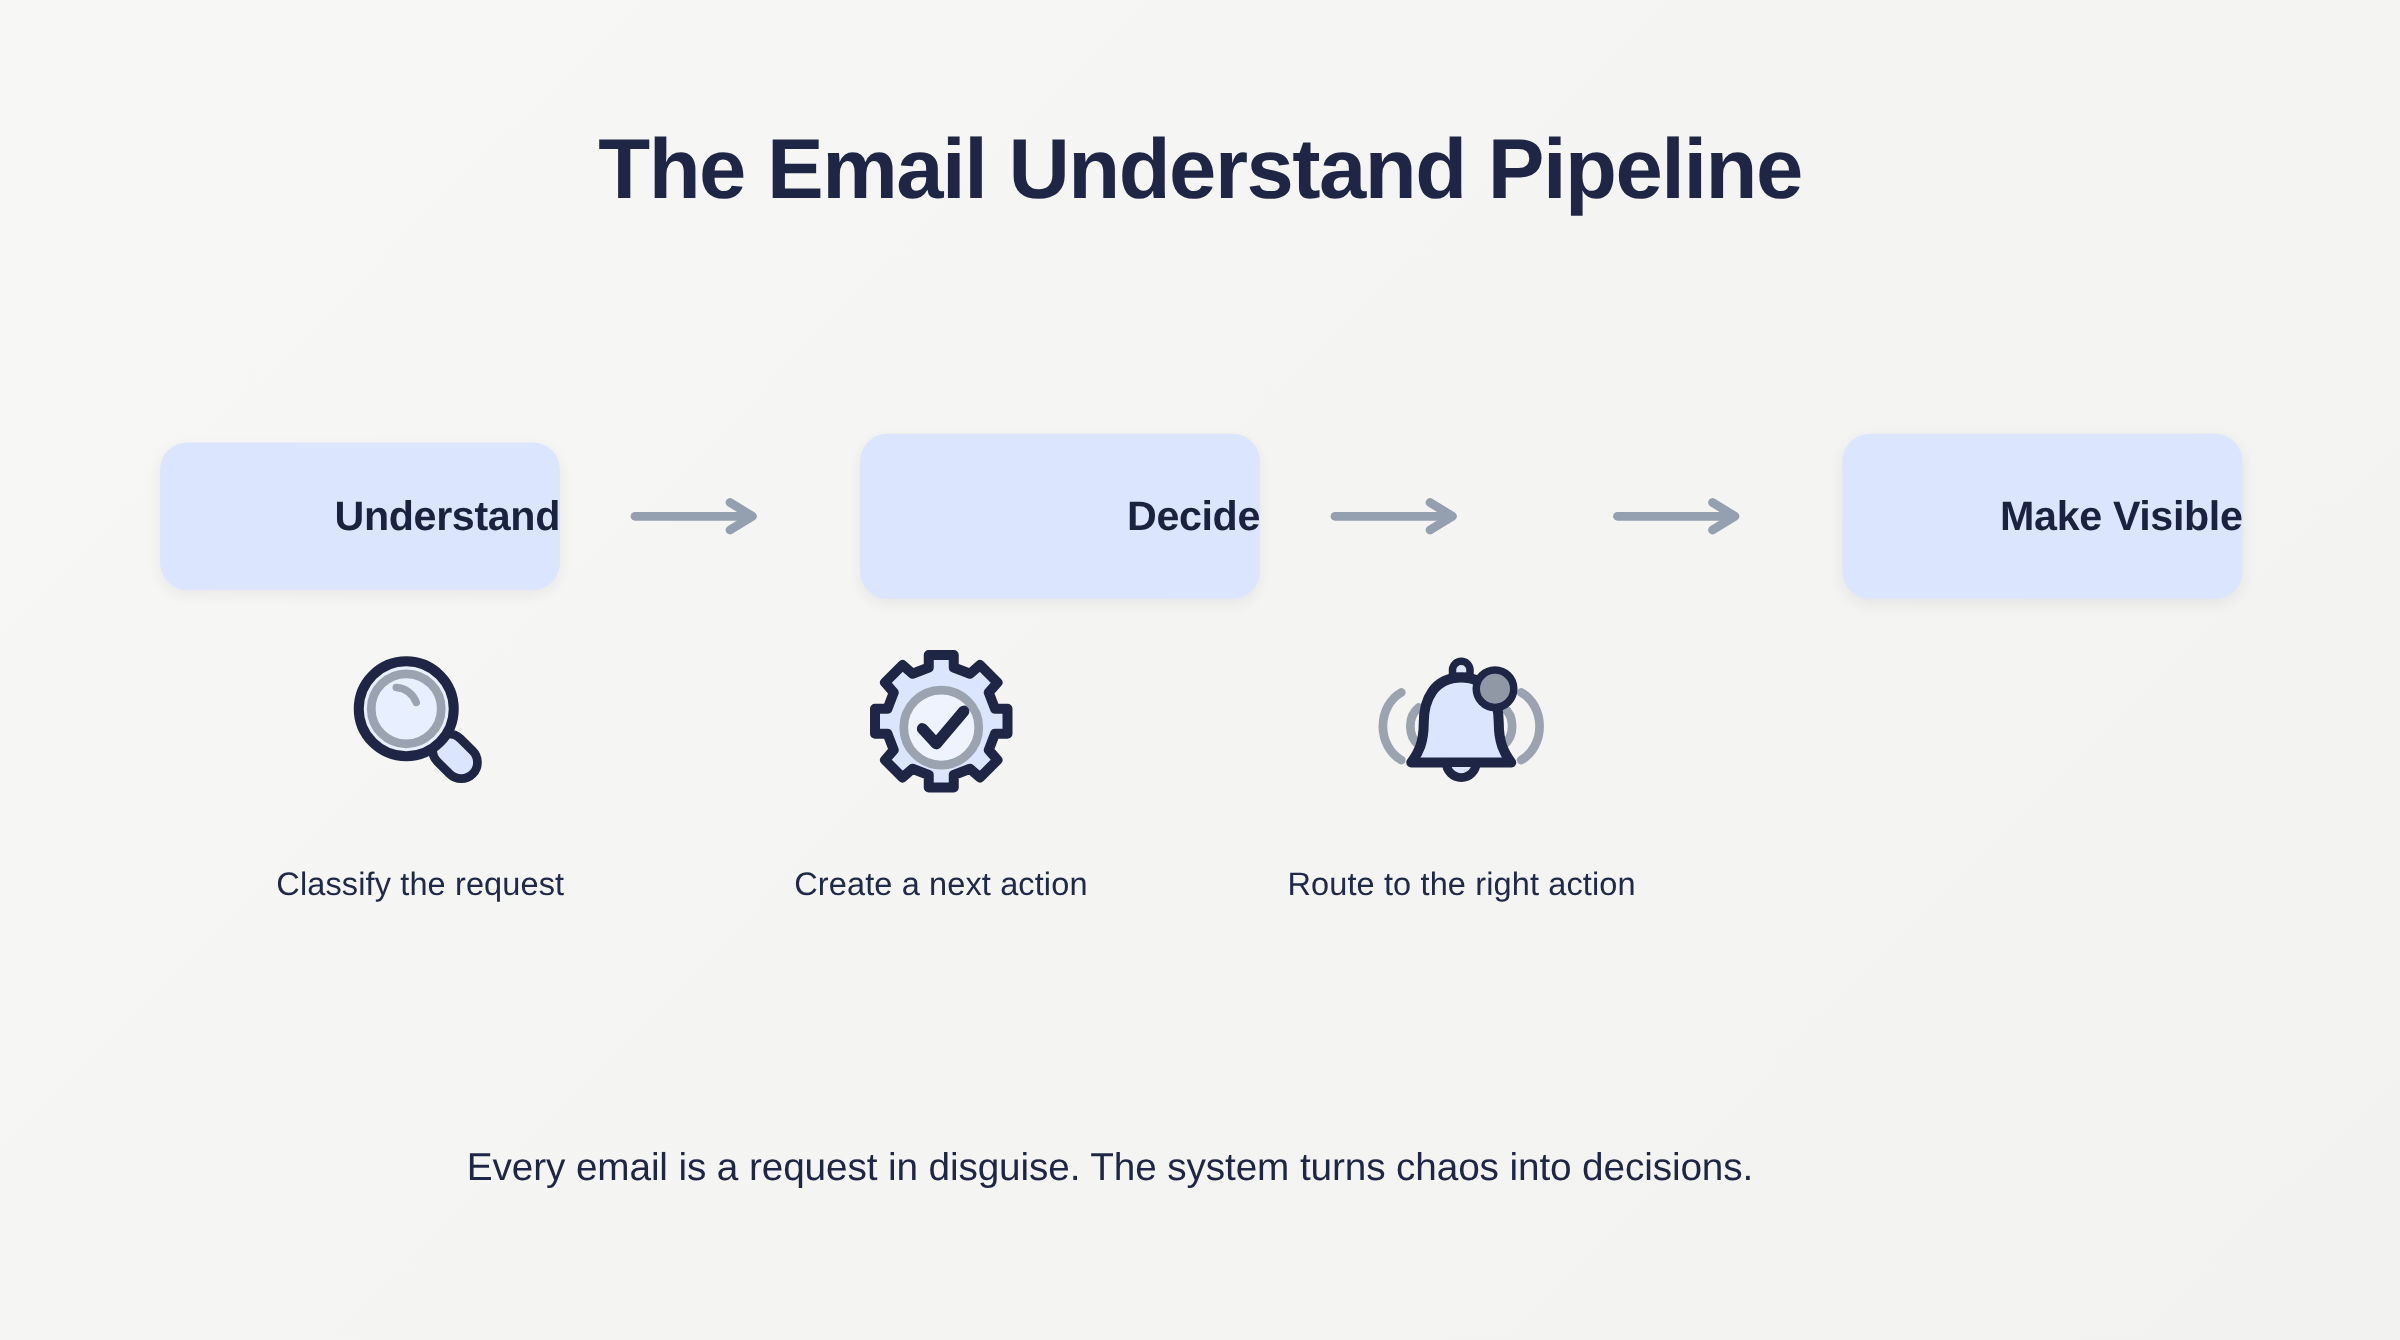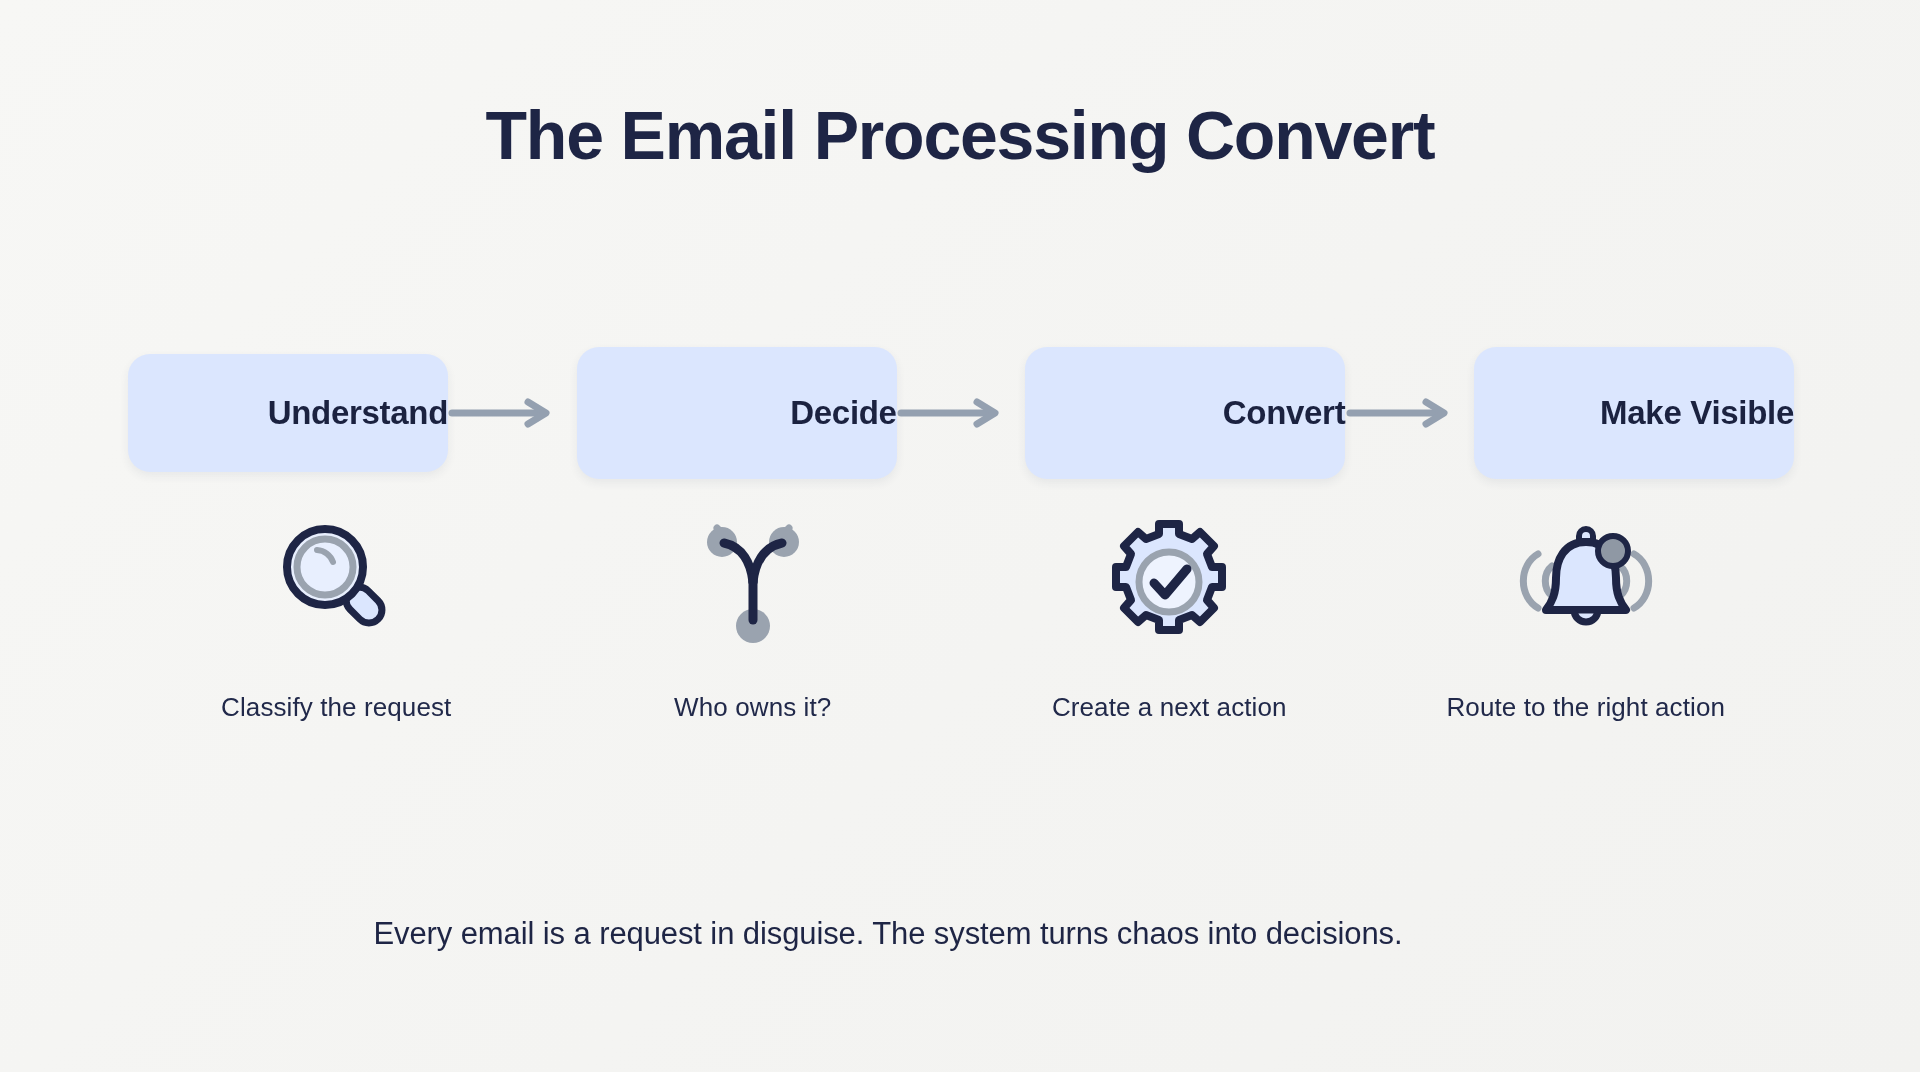--- a/index.html
+++ b/index.html
@@ -125,21 +125,21 @@
     color: #1e2545;
     letter-spacing: -0.1px;
     white-space: nowrap;
   }
 </style>
 </head>
 <body>
 
 <div class="canvas">
 
-  <div class="title">The Email Processing Convert</div>
+  <div class="title">The Email Understand Pipeline</div>
 
   <div class="pipeline">
 
     <div class="stage-card">
       <span class="stage-card-label">Understand</span>
     </div>
 
     <div class="arrow">
       <svg width="110" height="26" viewBox="0 0 110 26" aria-hidden="true">
         <line x1="2" y1="13" x2="88" y2="13" stroke="#94a0b0" stroke-width="7" stroke-linecap="round"></line>
@@ -151,23 +151,20 @@
       <span class="stage-card-label">Decide</span>
     </div>
 
     <div class="arrow">
       <svg width="110" height="26" viewBox="0 0 110 26" aria-hidden="true">
         <line x1="2" y1="13" x2="88" y2="13" stroke="#94a0b0" stroke-width="7" stroke-linecap="round"></line>
         <polyline points="78,2 96,13 78,24" fill="none" stroke="#94a0b0" stroke-width="7" stroke-linecap="round" stroke-linejoin="round"></polyline>
       </svg>
     </div>
 
-    <div class="stage-card tall">
-      <span class="stage-card-label">Convert</span>
-    </div>
 
     <div class="arrow">
       <svg width="110" height="26" viewBox="0 0 110 26" aria-hidden="true">
         <line x1="2" y1="13" x2="88" y2="13" stroke="#94a0b0" stroke-width="7" stroke-linecap="round"></line>
         <polyline points="78,2 96,13 78,24" fill="none" stroke="#94a0b0" stroke-width="7" stroke-linecap="round" stroke-linejoin="round"></polyline>
       </svg>
     </div>
 
     <div class="stage-card tall">
       <span class="stage-card-label">Make Visible</span>
@@ -182,35 +179,20 @@
         <svg width="132" height="132" viewBox="0 0 132 132" aria-hidden="true">
           <rect x="74" y="76" width="40" height="26" rx="13" transform="rotate(45 94 89)" fill="#dbe6fe" stroke="#1e2545" stroke-width="7"></rect>
           <circle cx="55" cy="51" r="38" fill="#e8effe" stroke="#1e2545" stroke-width="8"></circle>
           <circle cx="55" cy="51" r="28" fill="none" stroke="#9aa3af" stroke-width="7"></circle>
           <path d="M47 34 A18 18 0 0 1 63 46" fill="none" stroke="#9aa3af" stroke-width="6" stroke-linecap="round"></path>
         </svg>
       </div>
       <div class="caption">Classify the request</div>
     </div>
 
-    <div class="detail-col">
-      <div class="icon-wrap">
-        <svg width="132" height="132" viewBox="0 0 132 132" aria-hidden="true">
-          <circle cx="35" cy="26" r="15" fill="#9aa3af"></circle>
-          <circle cx="97" cy="26" r="15" fill="#9aa3af"></circle>
-          <circle cx="66" cy="110" r="17" fill="#9aa3af"></circle>
-          <path d="M30 12 L41 23 L30 34" fill="none" stroke="#9aa3af" stroke-width="7" stroke-linecap="round" stroke-linejoin="round"></path>
-          <path d="M102 12 L91 23 L102 34" fill="none" stroke="#9aa3af" stroke-width="7" stroke-linecap="round" stroke-linejoin="round"></path>
-          <path d="M37 27 C 56 31, 64 48, 66 66" fill="none" stroke="#1e2545" stroke-width="9" stroke-linecap="round"></path>
-          <path d="M95 27 C 76 31, 68 48, 66 66" fill="none" stroke="#1e2545" stroke-width="9" stroke-linecap="round"></path>
-          <line x1="66" y1="62" x2="66" y2="104" stroke="#1e2545" stroke-width="9" stroke-linecap="round"></line>
-        </svg>
-      </div>
-      <div class="caption">Who owns it?</div>
-    </div>
 
     <div class="detail-col">
       <div class="icon-wrap">
         <svg width="132" height="132" viewBox="0 0 132 132" aria-hidden="true">
           <path d="M56 8 h20 v10 l13 5 l8 -7 l14 14 l-7 8 l5 13 h10 v20 h-10 l-5 13 l7 8 l-14 14 l-8 -7 l-13 5 v10 h-20 v-10 l-13 -5 l-8 7 l-14 -14 l7 -8 l-5 -13 h-10 v-20 h10 l5 -13 l-7 -8 l14 -14 l8 7 l13 -5 z" fill="#dbe6fe" stroke="#1e2545" stroke-width="8" stroke-linejoin="round"></path>
           <circle cx="66" cy="66" r="30" fill="#eef3fe" stroke="#9aa3af" stroke-width="7"></circle>
           <polyline points="51,67 62,79 84,53" fill="none" stroke="#1e2545" stroke-width="9" stroke-linecap="round" stroke-linejoin="round"></polyline>
         </svg>
       </div>
       <div class="caption">Create a next action</div>

